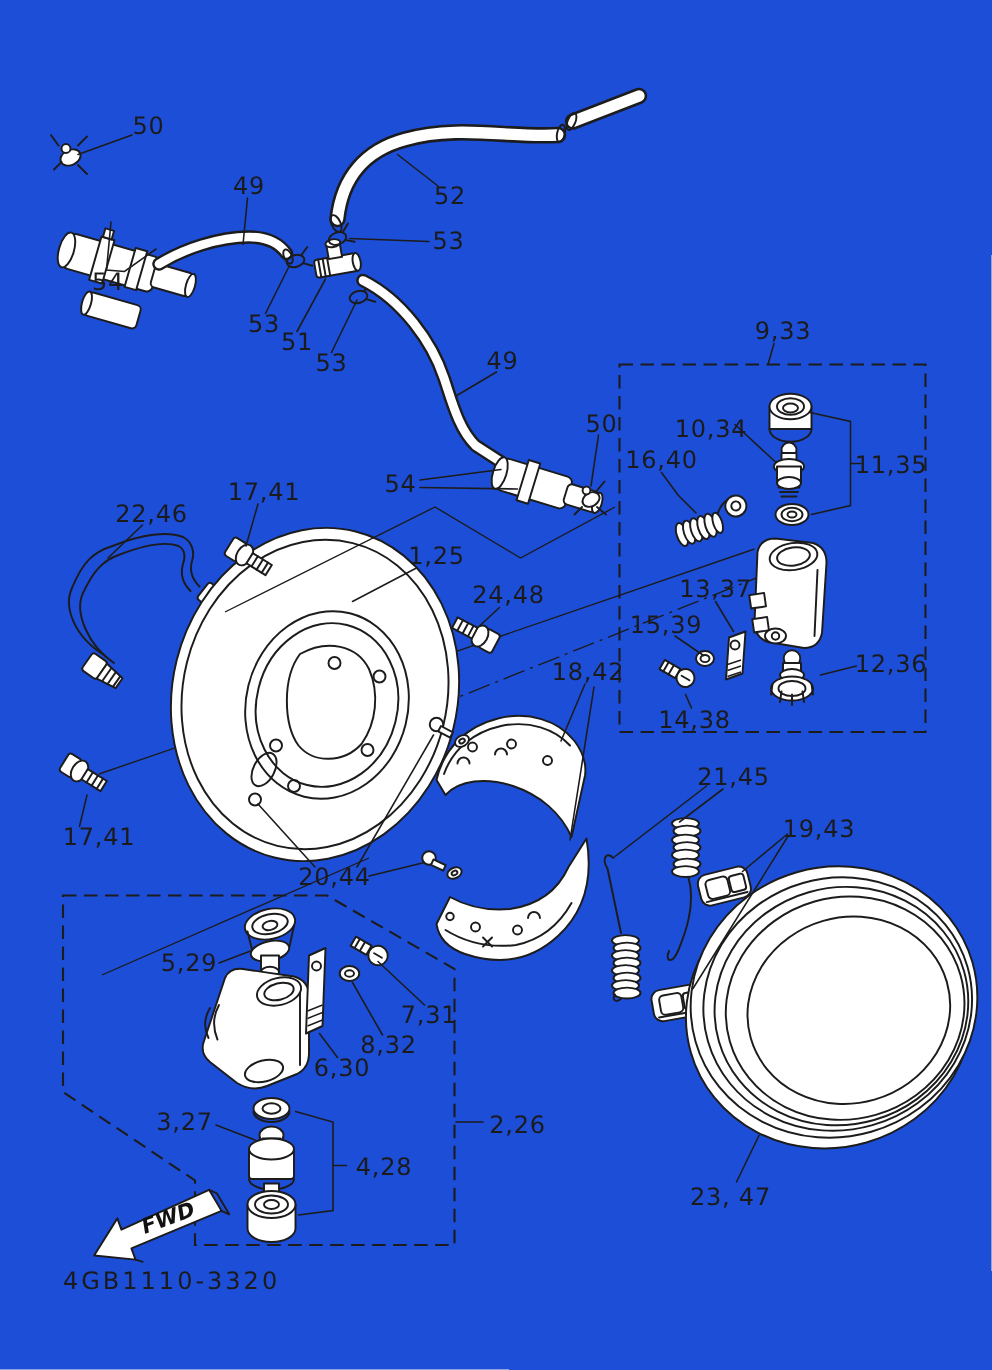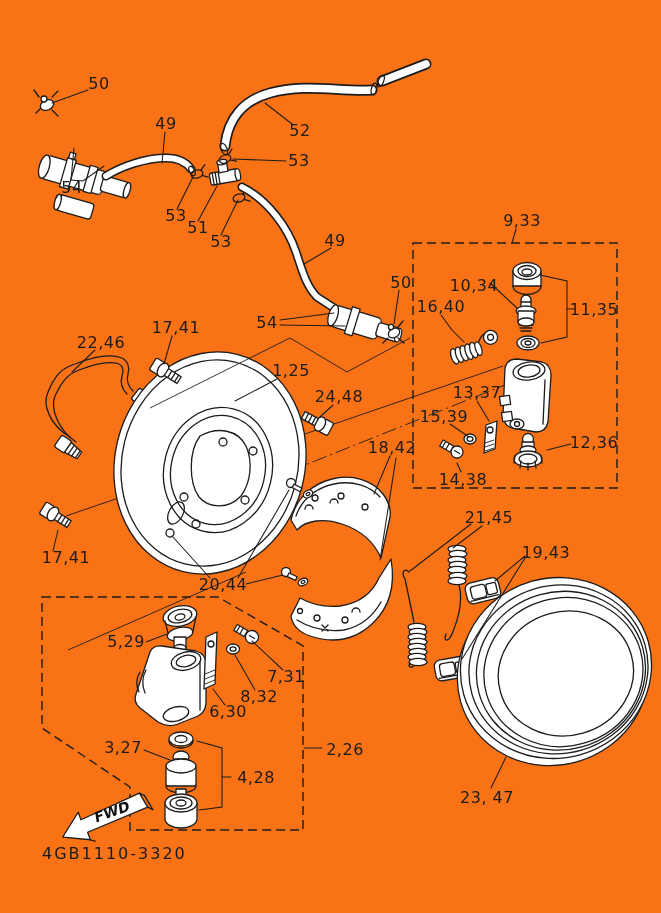--- a/index.html
+++ b/index.html
@@ -1,16 +1,16 @@
 <!DOCTYPE html>
 <html><head>
 <meta charset="utf-8">
 <style>
   html,body{margin:0;padding:0;background:#e8e8e8;}
-  #page{width:661px;height:913px;background:#f97316;position:relative;overflow:hidden;}
+  #page{width:661px;height:913px;background:#1d4ed8;position:relative;overflow:hidden;}
   svg{display:block;}
   text.callout{font-family:"DejaVu Sans",sans-serif;font-size:16px;fill:#1b1b1b;letter-spacing:.5px;}
   text.code{font-family:"DejaVu Sans",sans-serif;font-size:16px;fill:#1b1b1b;letter-spacing:2px;font-weight:500;}
   text.fwd{font-family:"DejaVu Sans",sans-serif;font-size:14px;font-weight:bold;font-style:italic;fill:#111;}
   .ln{stroke:#1c1c1c;fill:none;stroke-width:1.3;stroke-linecap:round;stroke-linejoin:round;}
   .fw{fill:#ffffff;stroke:#1c1c1c;stroke-width:1.3;stroke-linejoin:round;}
   .ld{stroke:#1c1c1c;stroke-width:1.05;fill:none;stroke-linecap:round;}
   .dash{stroke:#1c1c1c;stroke-width:1.4;fill:none;stroke-dasharray:9 5;}
   .thin{stroke:#1c1c1c;stroke-width:.9;fill:none;}
 </style>

